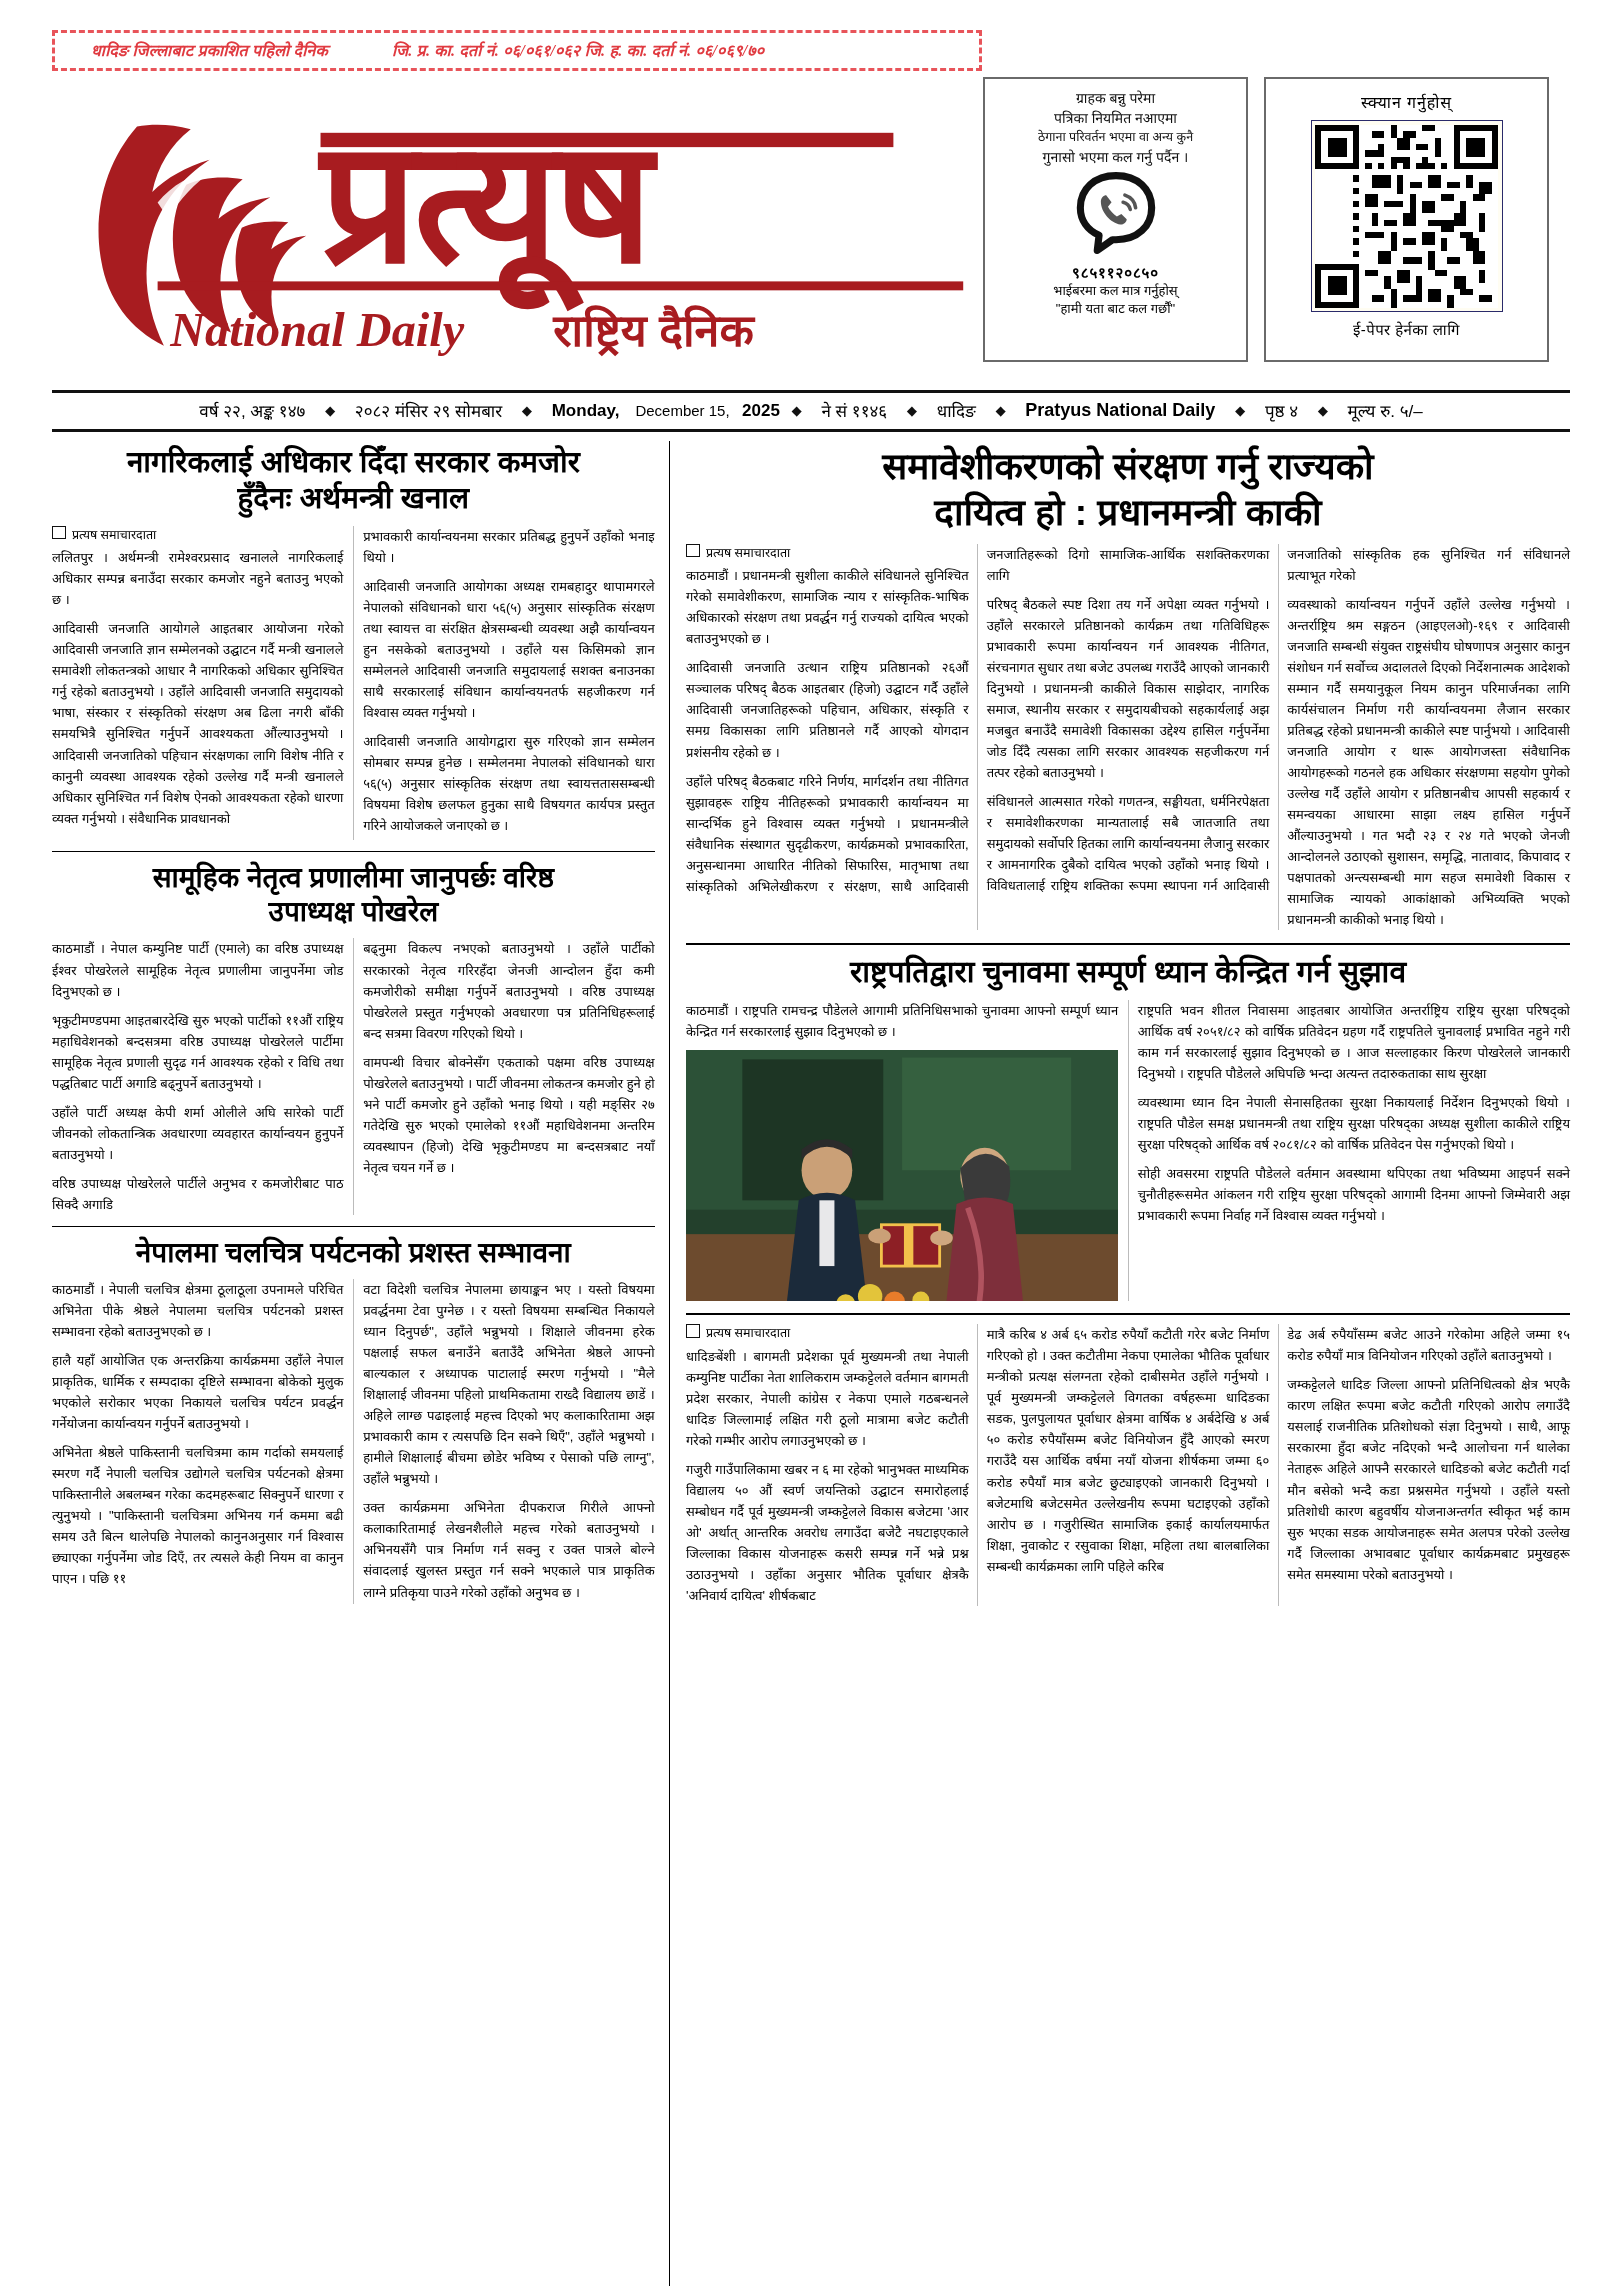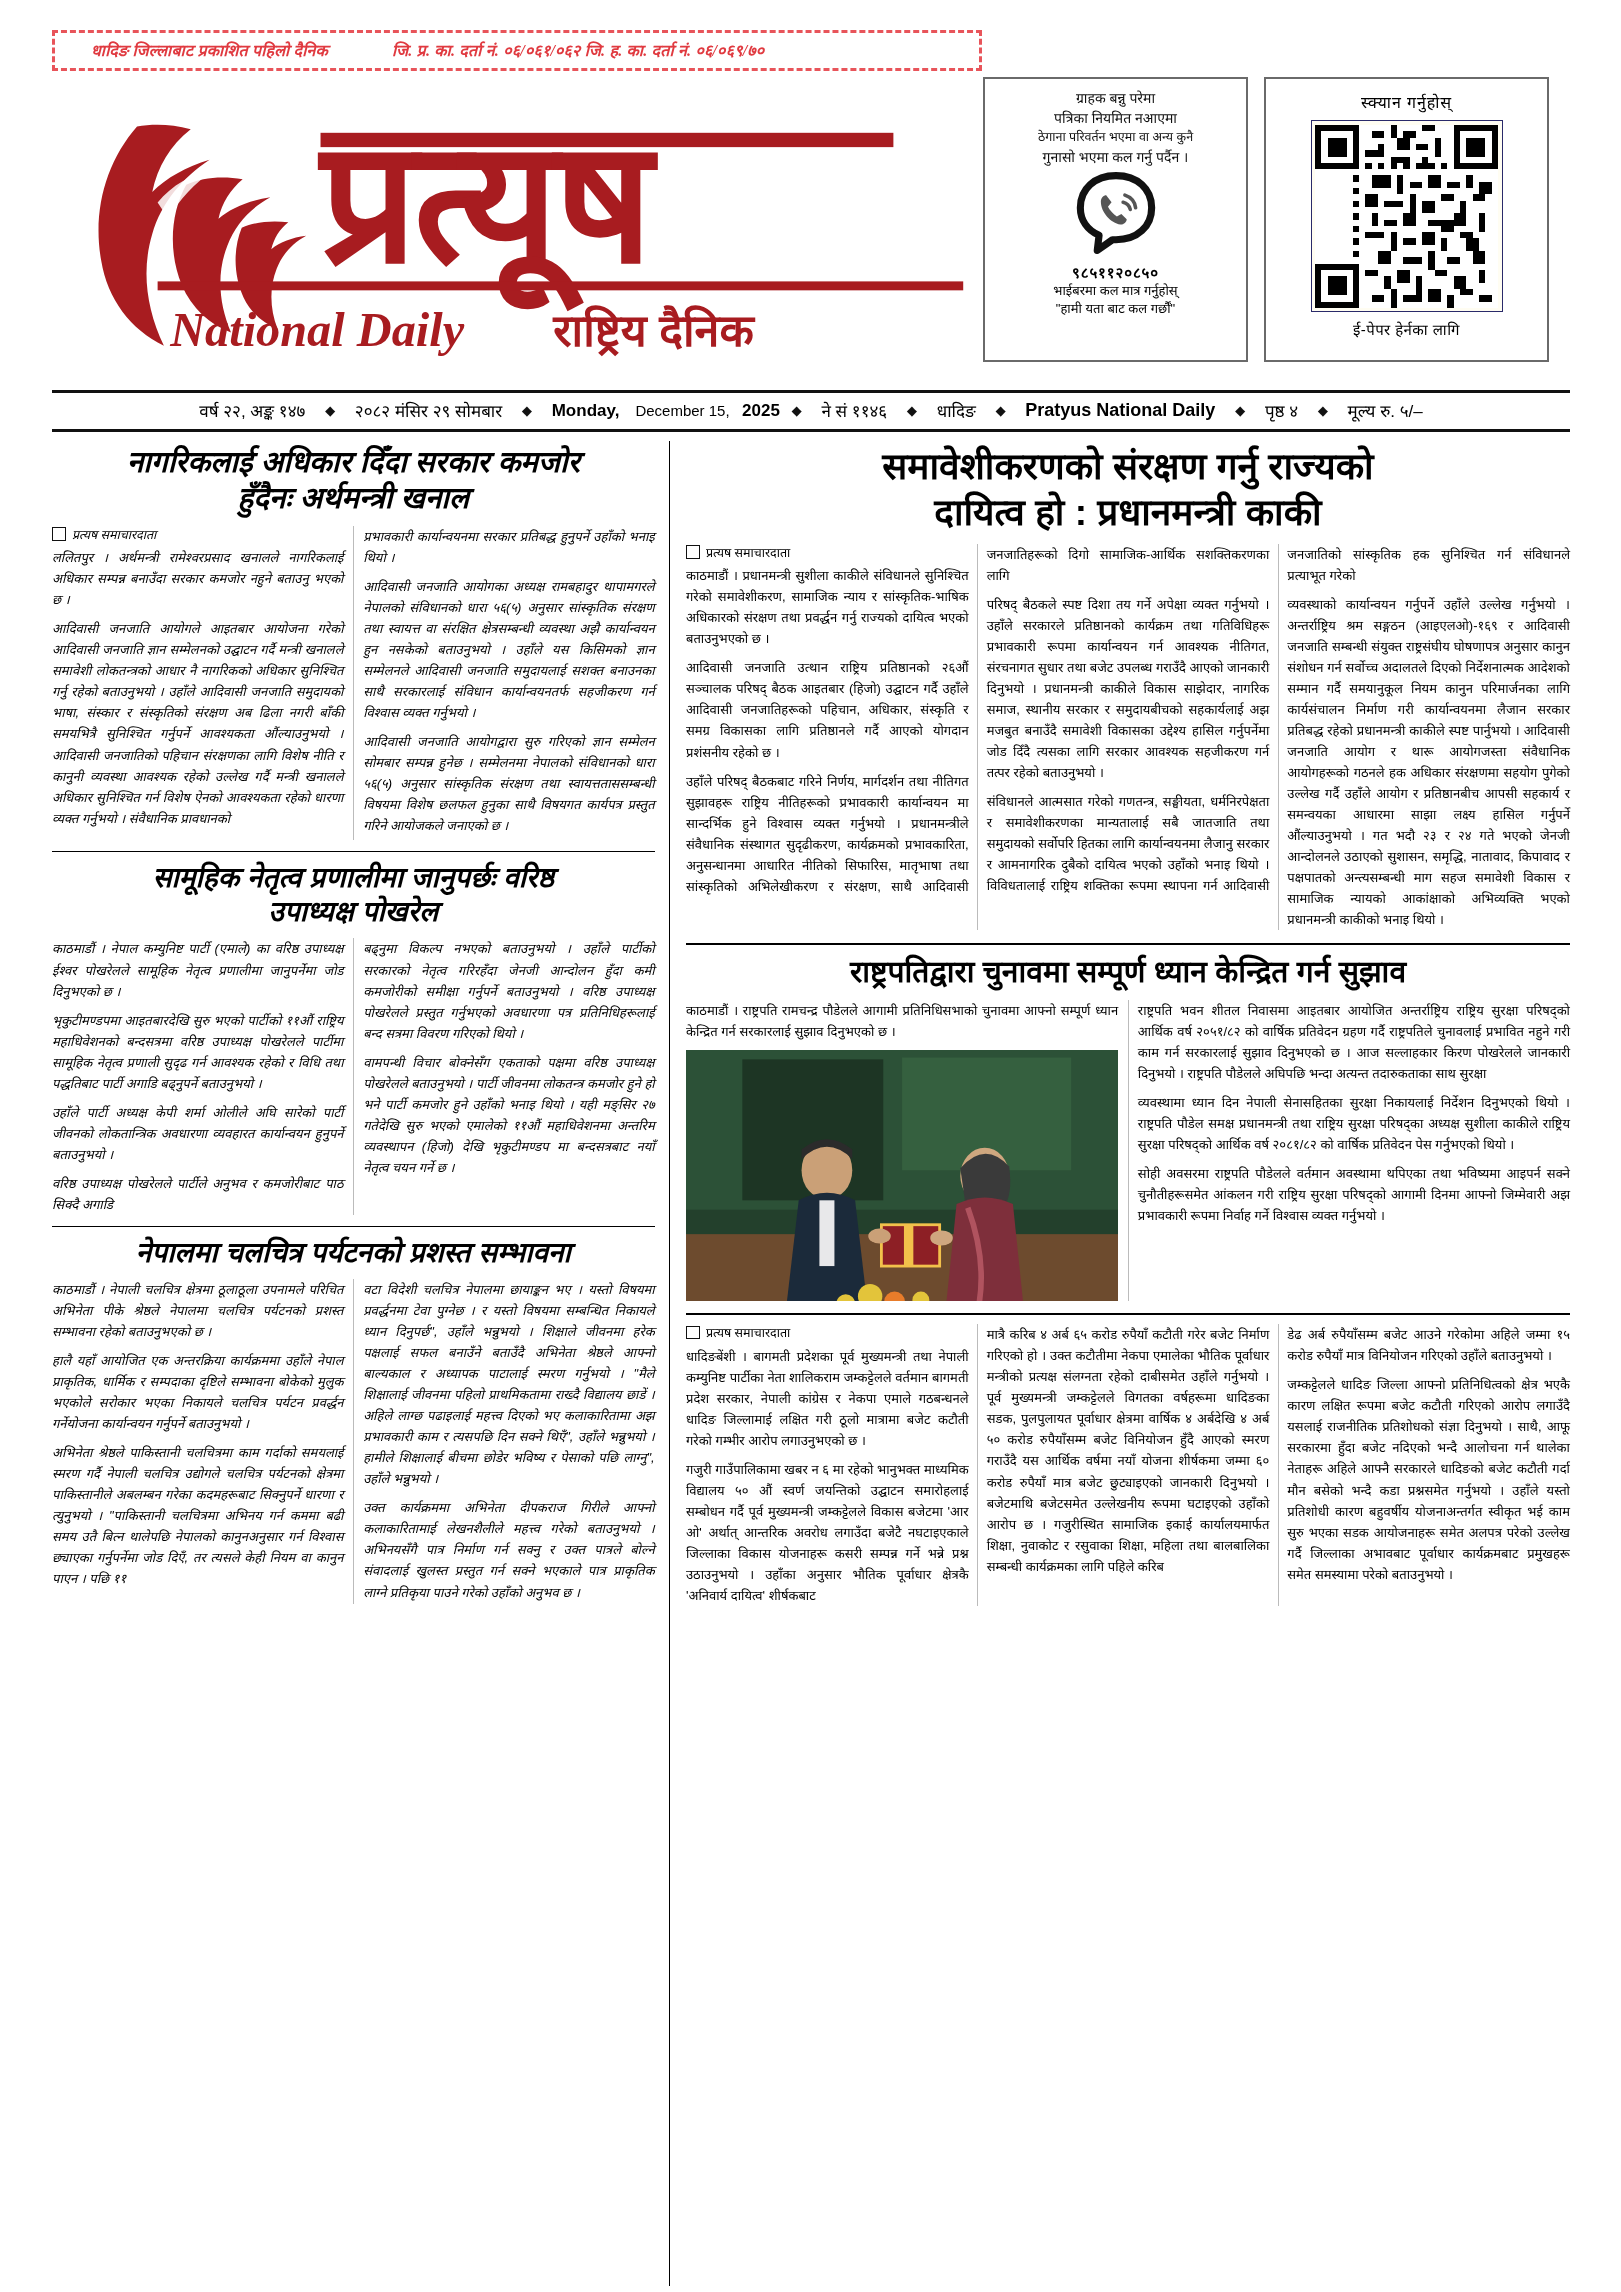--- a/index.html
+++ b/index.html
@@ -158,21 +158,20 @@
   .content {
     display: flex;
     margin-top: 9px;
     height: 1845px;
   }
   .col-left {
     flex: 0 0 618px;
     padding-right: 14.3px;
     box-sizing: border-box;
     border-right: 1.8px solid #000;
-    font-style: italic;
   }
   .col-right {
     flex: 1 1 auto;
     padding-left: 16px;
     box-sizing: border-box;
   }
 
   .headline {
     text-align: center;
     font-family: "Liberation Sans", sans-serif;
@@ -183,21 +182,21 @@
   .h-lead { font-size: 29.6px; }
   .h-big { font-size: 37px; }
   .h-med { font-size: 28px; }
   .h-sec { font-size: 30px; }
 
   .rule-thin { border-top: 1.8px solid #000; margin: 10.7px 0 9px; }
   .rule-thick { border-top: 2.7px solid #000; margin: 12.5px 0 9px; }
 
   .byline {
     display: flex;
-    align-items: center;
+    align-items: flex-start;
     gap: 6.3px;
     font-family: "Liberation Sans", sans-serif;
     font-size: 12.5px;
     margin-bottom: 4.5px;
   }
   .byline .sq {
     width: 11.6px; height: 11.6px;
     border: 1.8px solid #111;
     display: inline-block;
   }

